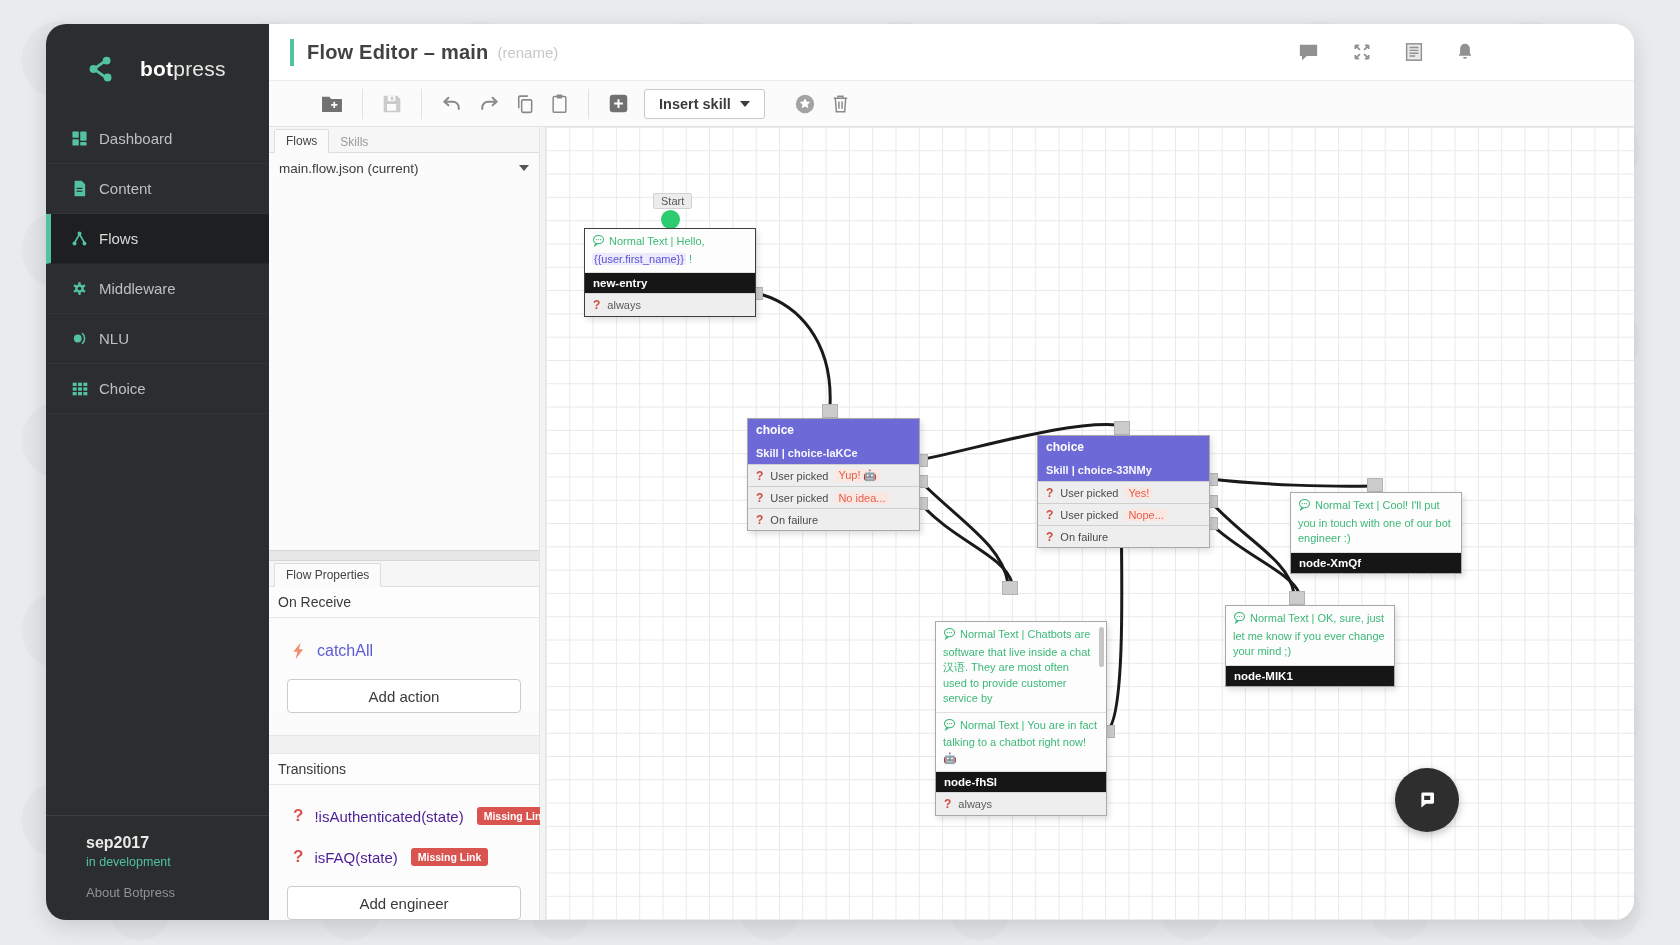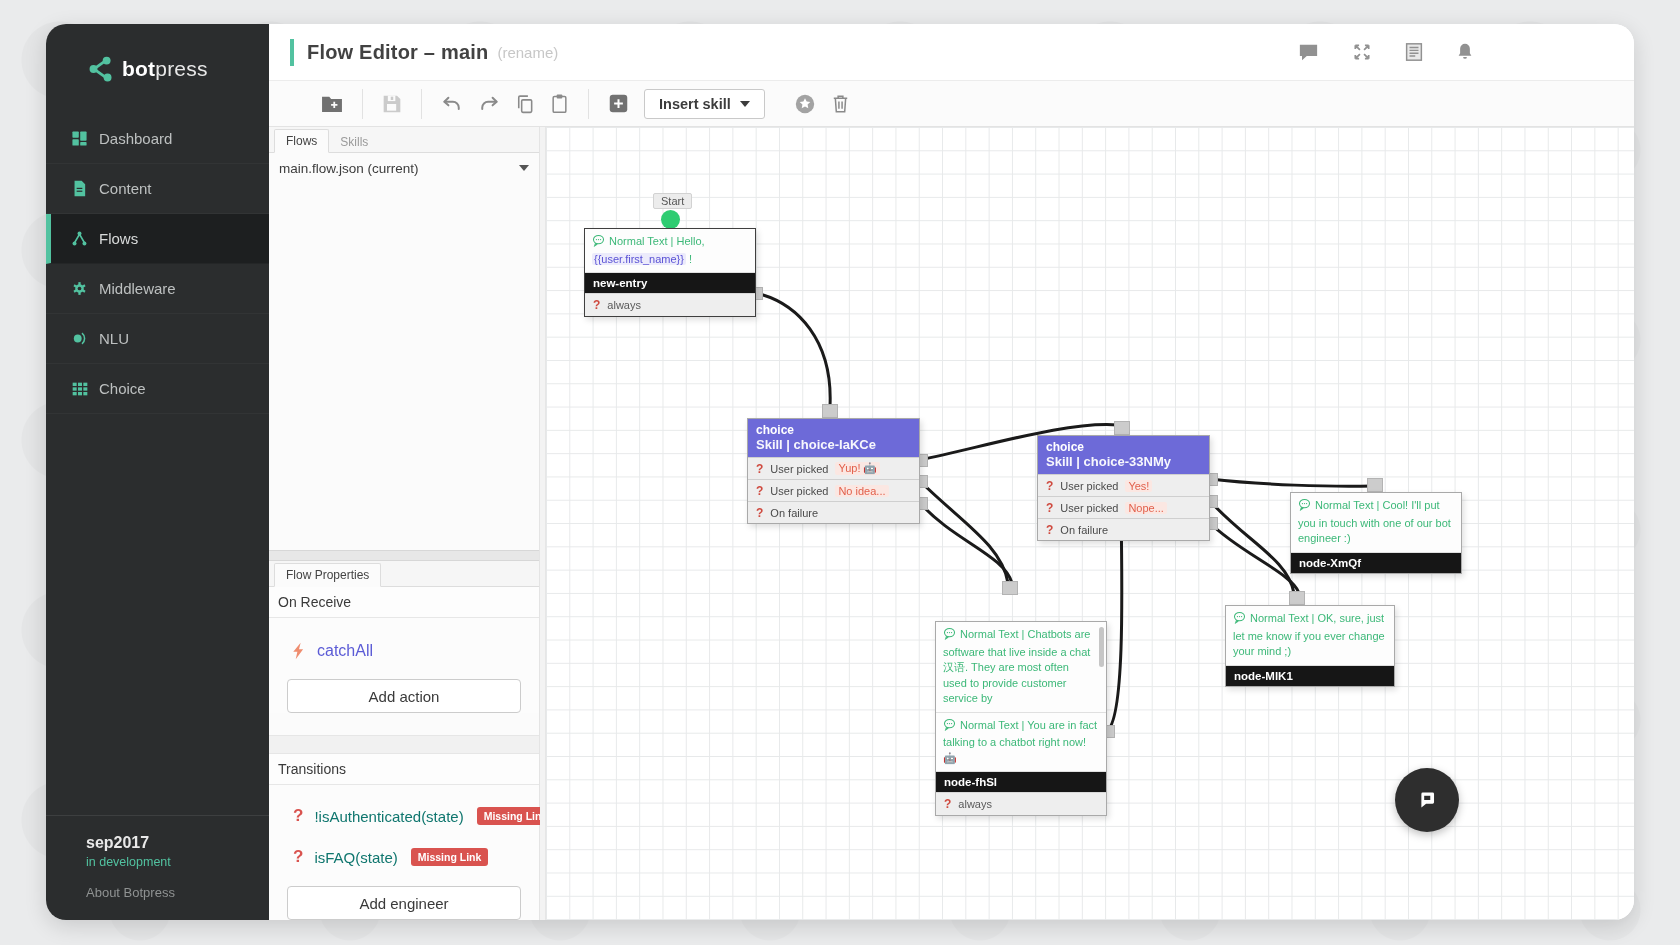--- a/index.html
+++ b/index.html
@@ -12,21 +12,21 @@
     position:relative; overflow:hidden;
   }
   .window{
     position:absolute; left:46px; top:24px; width:1588px; height:896px;
     background:#fff; border-radius:20px; overflow:hidden;
     box-shadow:0 6px 22px rgba(0,0,0,.14);
     display:flex;
   }
   
   .sidebar{ width:223px; background:#2b2d2e; color:#c3c6c6; display:flex; flex-direction:column; flex:none; }
-  .logo{ height:90px; display:flex; align-items:center; padding-left:40px; gap:6px; }
+  .logo{ height:90px; display:flex; align-items:center; padding-left:40px; gap:24px; }
   .logo .brand-text{ font-size:21px; color:#fff; letter-spacing:.2px; }
   .logo .b1{ font-weight:bold; } .logo .b2{ font-weight:300; color:#e8e8e8; }
   .menu{ display:flex; flex-direction:column; }
   .menu-item{
     height:50px; display:flex; align-items:center; gap:10px; padding-left:24px;
     font-size:15px; color:#bdc0c0; border-bottom:1px solid rgba(255,255,255,.035); cursor:pointer;
   }
   .menu-item .mi{ width:19px; display:flex; justify-content:center; }
   .menu-item.active{ background:#1d1f20; border-left:5px solid #52c2a0; padding-left:19px; color:#d9dbdb; }
   .side-spacer{ flex:1; }
@@ -64,21 +64,21 @@
   .h-divider{ height:11px; background:#e7e7e7; border-top:1px solid #d7d7d7; border-bottom:1px solid #d7d7d7; flex:none; }
   .on-receive,.transitions-title{ height:31px; background:#fdfdfd; border-bottom:1px solid #e7e7e7; display:flex; align-items:center; padding-left:9px; font-size:14px; color:#3a3a3a; flex:none; }
   .props-body{ background:#fcfcfc; padding:0 18px; flex:none; }
   .catchall-row{ display:flex; align-items:center; gap:10px; margin:24px 0 5px 4px; cursor:pointer; }
   .catchall-label{ font-size:16px; color:#5b5bd6; }
   .panel-btn{ display:block; width:100%; height:34px; margin-top:19px; background:#fff; border:1px solid #ccc; border-radius:4px;
               font-size:15px; color:#3a3a3a; font-family:"Liberation Sans",sans-serif; cursor:pointer; }
   .section-gap{ height:19px; background:#f1f1f1; border-top:1px solid #e6e6e6; border-bottom:1px solid #e6e6e6; margin-top:22px; flex:none; }
   .trans-row{ display:flex; align-items:center; gap:11px; margin:21px 0 0 6px; }
   .qmark{ color:#d9534f; font-weight:bold; font-size:17px; }
-  .cond{ font-size:15px; color:#0f766e; }
+  .cond{ font-size:15px; color:#4c1d95; }
   .badge{ background:#d9534f; color:#fff; font-size:10.5px; font-weight:bold; padding:3px 7px; border-radius:3px; margin-left:2px; white-space:nowrap; }
   .v-scroll{ width:6px; background:#f3f3f3; border-right:1px solid #e6e6e6; flex:none; }
   
   .canvas{
     flex:1; position:relative; min-width:0; background-color:#fff;
     background-image:linear-gradient(#e7e9ea 1px,transparent 1px),linear-gradient(90deg,#e7e9ea 1px,transparent 1px);
     background-size:23.3px 23.3px; overflow:hidden;
   }
   svg.connectors{ position:absolute; inset:0; }
   svg.connectors path{ stroke:#1a1a1a; stroke-width:3; fill:none; stroke-linecap:round; }
@@ -87,21 +87,21 @@
   .node{ position:absolute; background:#fdfdfd; border:1px solid #a9a9a9; box-shadow:2px 3px 6px rgba(0,0,0,.13); font-size:11px; }
   .node.selected{ border:1px solid #3f3f3f; }
   .txt-sec{ padding:5px 7px; color:#3cb878; line-height:15.5px; border-bottom:1px solid #e0e0e0; background:#fdfdfd; position:relative; }
   .txt-sec .bub{ display:inline-block; vertical-align:-2px; margin-right:4px; }
   .var-chip{ background:#ecebfb; color:#5a52d5; border-radius:2px; padding:0 2px; }
   .black-bar{ background:#161616; color:#fff; font-weight:bold; font-size:11.5px; padding:4px 8px; }
   .cond-row{ background:#eeeeee; padding:4px 8px; color:#5a5a5a; display:flex; align-items:center; gap:7px; border-top:1px solid #d8d8d8; }
   .cond-row .q{ color:#cf4a3f; font-weight:bold; font-size:12px; }
   .choice-head{ background:#6d6ad8; color:#fff; padding:4px 8px 5px; }
   .choice-head .t{ font-size:12px; font-weight:bold; }
-  .choice-head .s{ font-size:13px; font-weight:bold; margin-top:0; opacity:.95; }
+  .choice-head .s{ font-size:11px; font-weight:bold; margin-top:10px; opacity:.95; }
   .choice-row{ background:#eeeeee; border-top:1px solid #cfcfcf; padding:4px 8px; display:flex; align-items:center; gap:7px; color:#4a4a4a; height:22px; }
   .choice-row .q{ color:#cf4a3f; font-weight:bold; font-size:12px; }
   .val-chip{ color:#e2604b; background:#fbe7e2; padding:0 3px; border-radius:2px; }
   .scroll-thumb{ position:absolute; right:2px; top:5px; width:5px; height:40px; background:#c6c6c6; border-radius:3px; }
   .start-label{ position:absolute; background:#ececec; border:1px solid #d2d2d2; font-size:11px; color:#555; padding:1px 7px; border-radius:2px; }
   .start-dot{ position:absolute; width:19px; height:19px; border-radius:50%; background:#2ecc71; }
   .chat-fab{ position:absolute; width:64px; height:64px; border-radius:50%; background:#2e2e2e; display:flex; align-items:center; justify-content:center; cursor:pointer; box-shadow:0 3px 8px rgba(0,0,0,.25); }
 </style>
 </head>
 <body>

